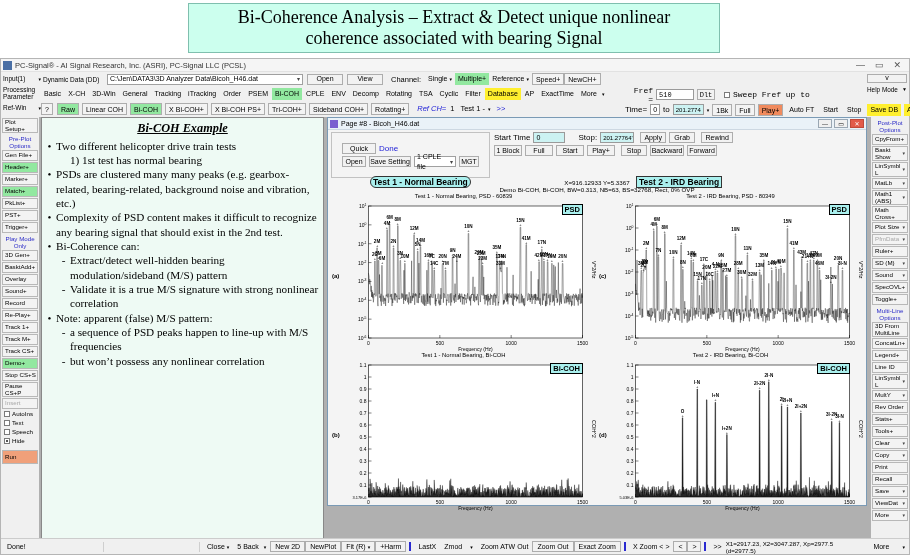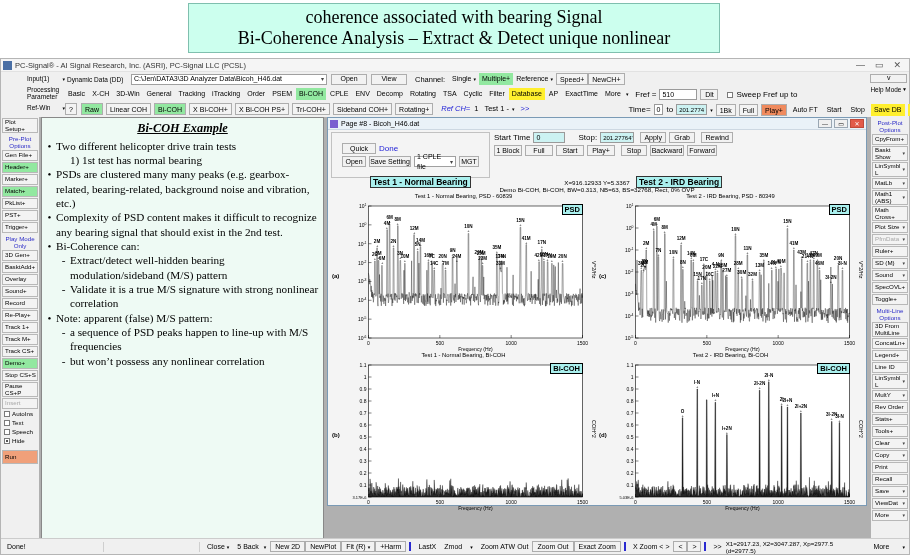--- a/index.html
+++ b/index.html
@@ -151,39 +151,39 @@
                background:#f0f0f0; font-size:7px; }
   #statusbar .seg { padding:0 6px; }
   .divv { width:1px;height:10px;background:#cfcfcf;margin:0 3px;}
   .bluebar { width:2px;height:9px;background:#2a2ad0;margin:0 3px;}
 </style>
 </head>
 <body>
 
 <div id="banner">
   <div>
+    <div>Bi-Coherence Analysis – Extract &amp; Detect unique nonlinear</div>
     <div>coherence associated with bearing Signal</div>
-    <div>Bi-Coherence Analysis – Extract &amp; Detect unique nonlinear</div>
   </div>
 </div>
 
 <div id="app">
 
   <div class="titlebar">
     <span class="tbicon"></span>
     <span>PC-Signal® - AI Signal Research, Inc. (ASRI), PC-Signal LLC (PCSL)</span>
     <span class="winbtns">
       <span>—</span>
       <span>▭</span>
       <span>✕</span>
     </span>
   </div>
 
   <div style="display:flex;">
-    <div style="flex:1;margin-left:24px;">
+    <div style="flex:1;">
 
       <div class="trow">
         <div class="lblcell" style="display:flex;align-items:center;">
           <span>Input(1)</span>
           <span style="margin-left:auto;font-size:5px;">▾</span>
         </div>
         <div style="width:66px;font-size:6.5px;padding-left:2px;">Dynamic Data (DD)</div>
         <div class="combo" style="width:196px;">
           <span>C:\Jen\DATA3\3D Analyzer Data\Bicoh_H46.dat</span>
           <span class="arw">▾</span>
@@ -246,21 +246,21 @@
           </div>
         <div class="blue" style="margin-left:8px;font-style:italic;">Ref CH=</div>
         <div style="margin-left:4px;">1</div>
         <div style="margin-left:6px;">Test 1 -</div>
         <div style="font-size:5px;margin-left:3px;">▾</div>
         <div style="margin-left:6px;" class="blue">&gt;&gt;</div>
       </div>
     </div>
 
     <div style="width:240px;padding-top:1px;">
-      <div style="display:flex;align-items:center;gap:3px;height:15px;margin-top:14px;">
+      <div style="display:flex;align-items:center;gap:3px;height:15px;margin-top:14px;font-family:Liberation Mono, monospace;">
         <span style="width:28px;text-align:right;">Fref =</span>
         <span class="txtin" style="width:38px;">510</span>
         <span class="btn" style="width:18px;">Dlt</span>
         <span class="chkbox" style="margin-left:6px;"></span>
         <span>Sweep Fref up to</span>
       </div>
       <div style="display:flex;align-items:center;gap:3px;height:15px;">
         <span style="width:28px;text-align:right;">Time=</span>
         <span class="txtin" style="width:36px;">0</span>
         <span>to</span>
@@ -756,21 +756,21 @@
                   <text x="199.49333333333334" y="53.00021949191277" text-anchor="middle" font-size="4" font-family="&quot;Liberation Sans&quot;, sans-serif">+</text>
                   <text x="199.49333333333334" y="49.00021949191277" text-anchor="middle" font-size="4.6" font-weight="bold" font-family="&quot;Liberation Sans&quot;, sans-serif">2I+2N</text>
                   <text x="230.16666666666666" y="61.400257902997495" text-anchor="middle" font-size="4" font-family="&quot;Liberation Sans&quot;, sans-serif">+</text>
                   <text x="230.16666666666666" y="57.400257902997495" text-anchor="middle" font-size="4.6" font-weight="bold" font-family="&quot;Liberation Sans&quot;, sans-serif">3I-2N</text>
                   <text x="238.01333333333335" y="62.60026339029531" text-anchor="middle" font-size="4" font-family="&quot;Liberation Sans&quot;, sans-serif">+</text>
                   <text x="238.01333333333335" y="58.60026339029531" text-anchor="middle" font-size="4.6" font-weight="bold" font-family="&quot;Liberation Sans&quot;, sans-serif">3I-N</text>
                 </svg><div class="panelidx">(d)</div><div class="yunit">COH^2</div><div class="cbtag" style="right: 14px; top: 4px;">Bi-COH</div></div>
             </div>
           </div>
 
-        <div class="calltag" style="left:42px;top:58px;">Test 1 - Normal Bearing</div>
+        <div class="calltag" style="left:42px;top:58px;border-radius:6px;">Test 1 - Normal Bearing</div>
         <div class="calltag" style="left:308px;top:58px;">Test 2 - IRD Bearing</div>
       </div>
     </div>
 
     <div class="side" id="right-side">
         <div class="sbtn wrap hdr">
           <span>Post-Plot Options</span>
         </div>
         <div class="sbtn wrap">
           <span>CpyFrom+</span>

